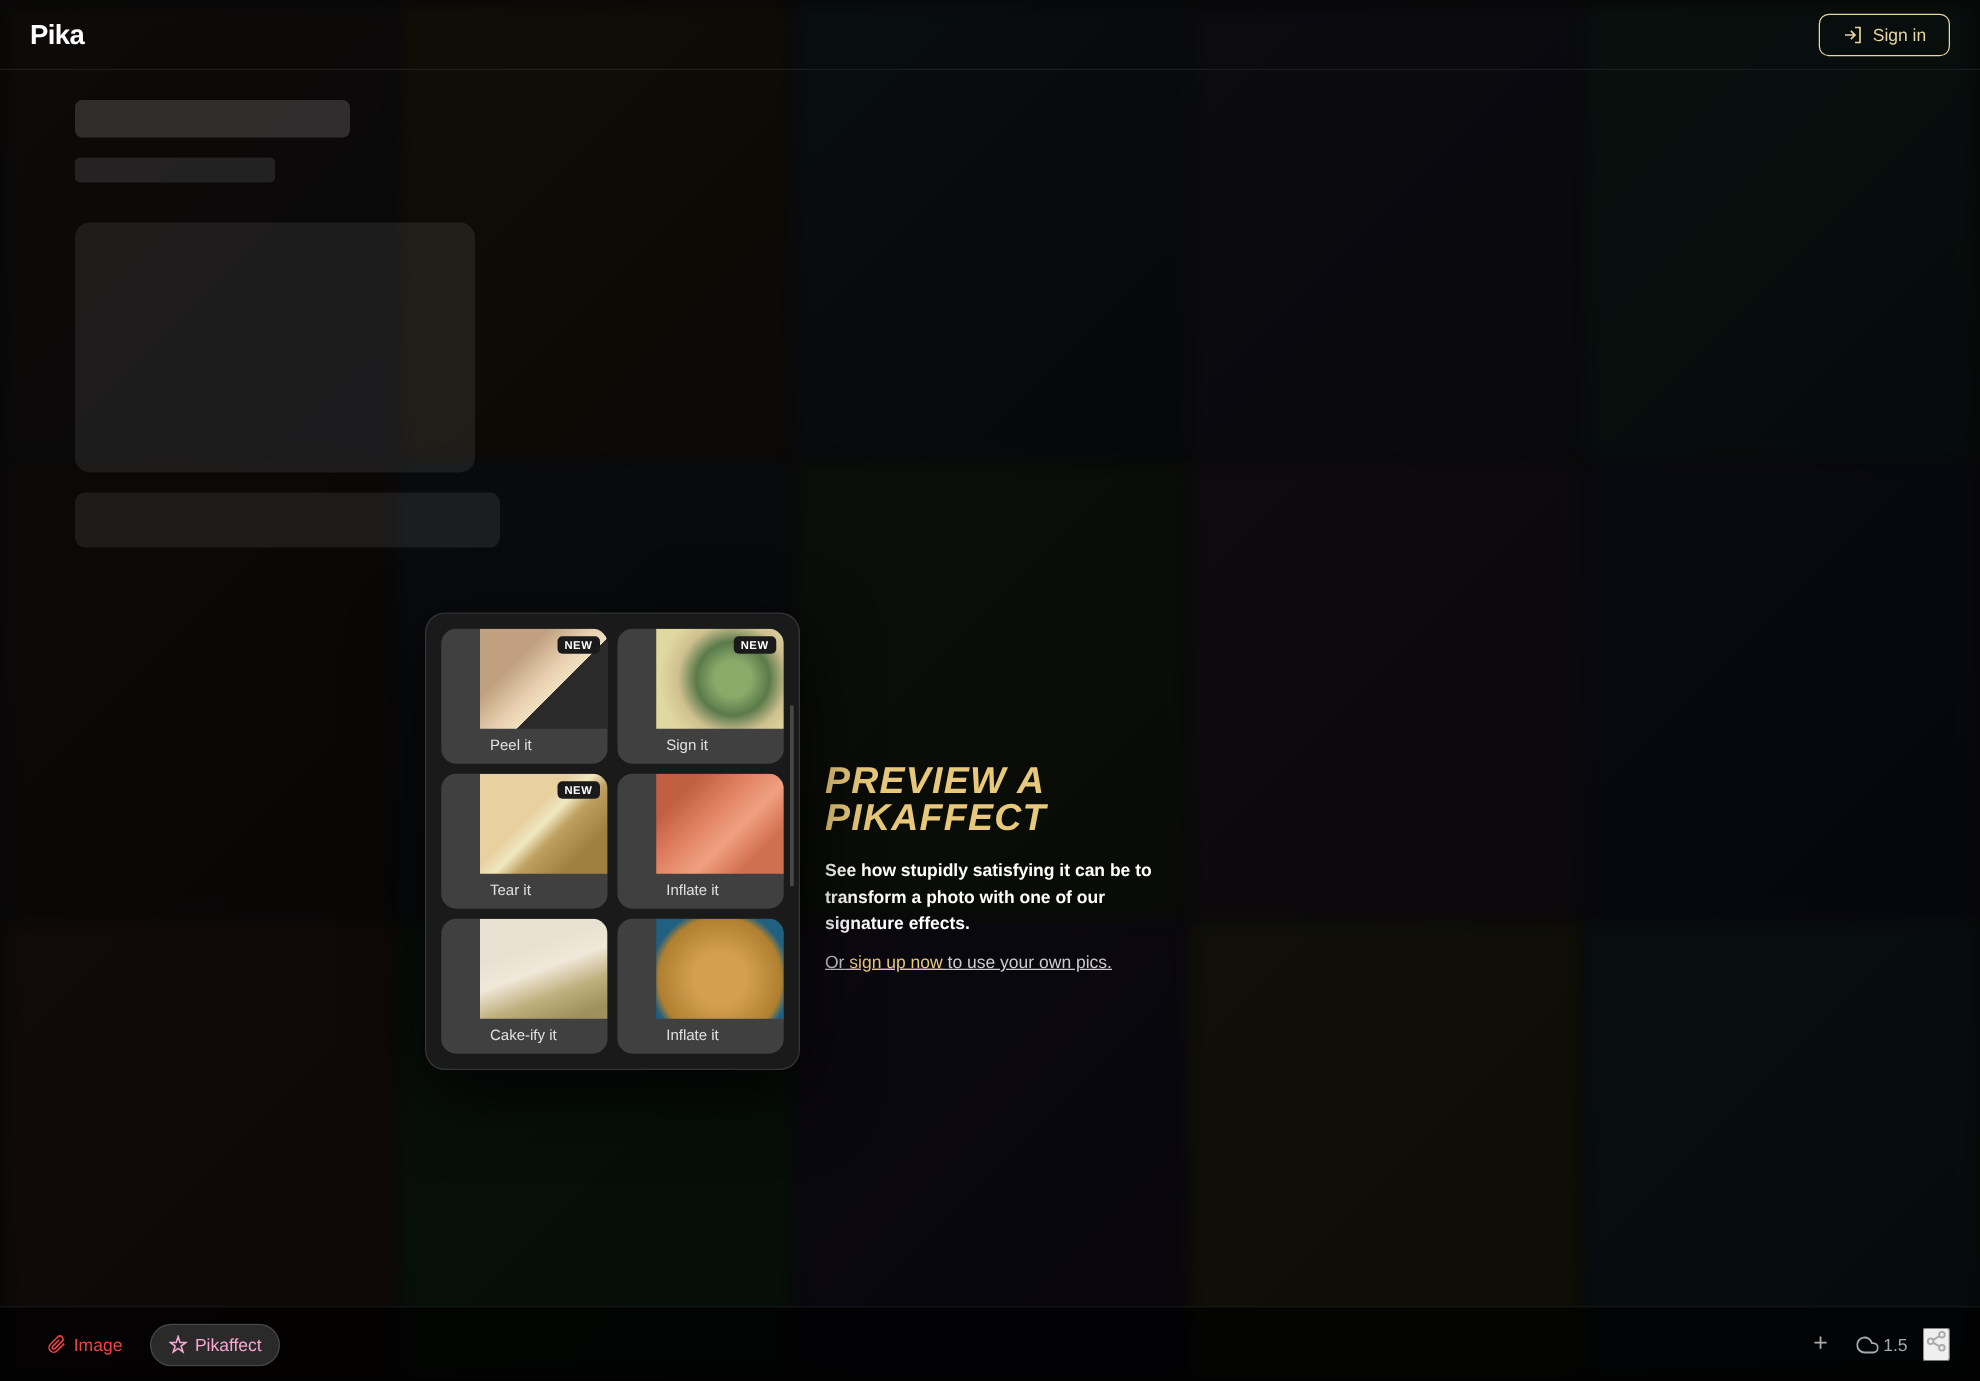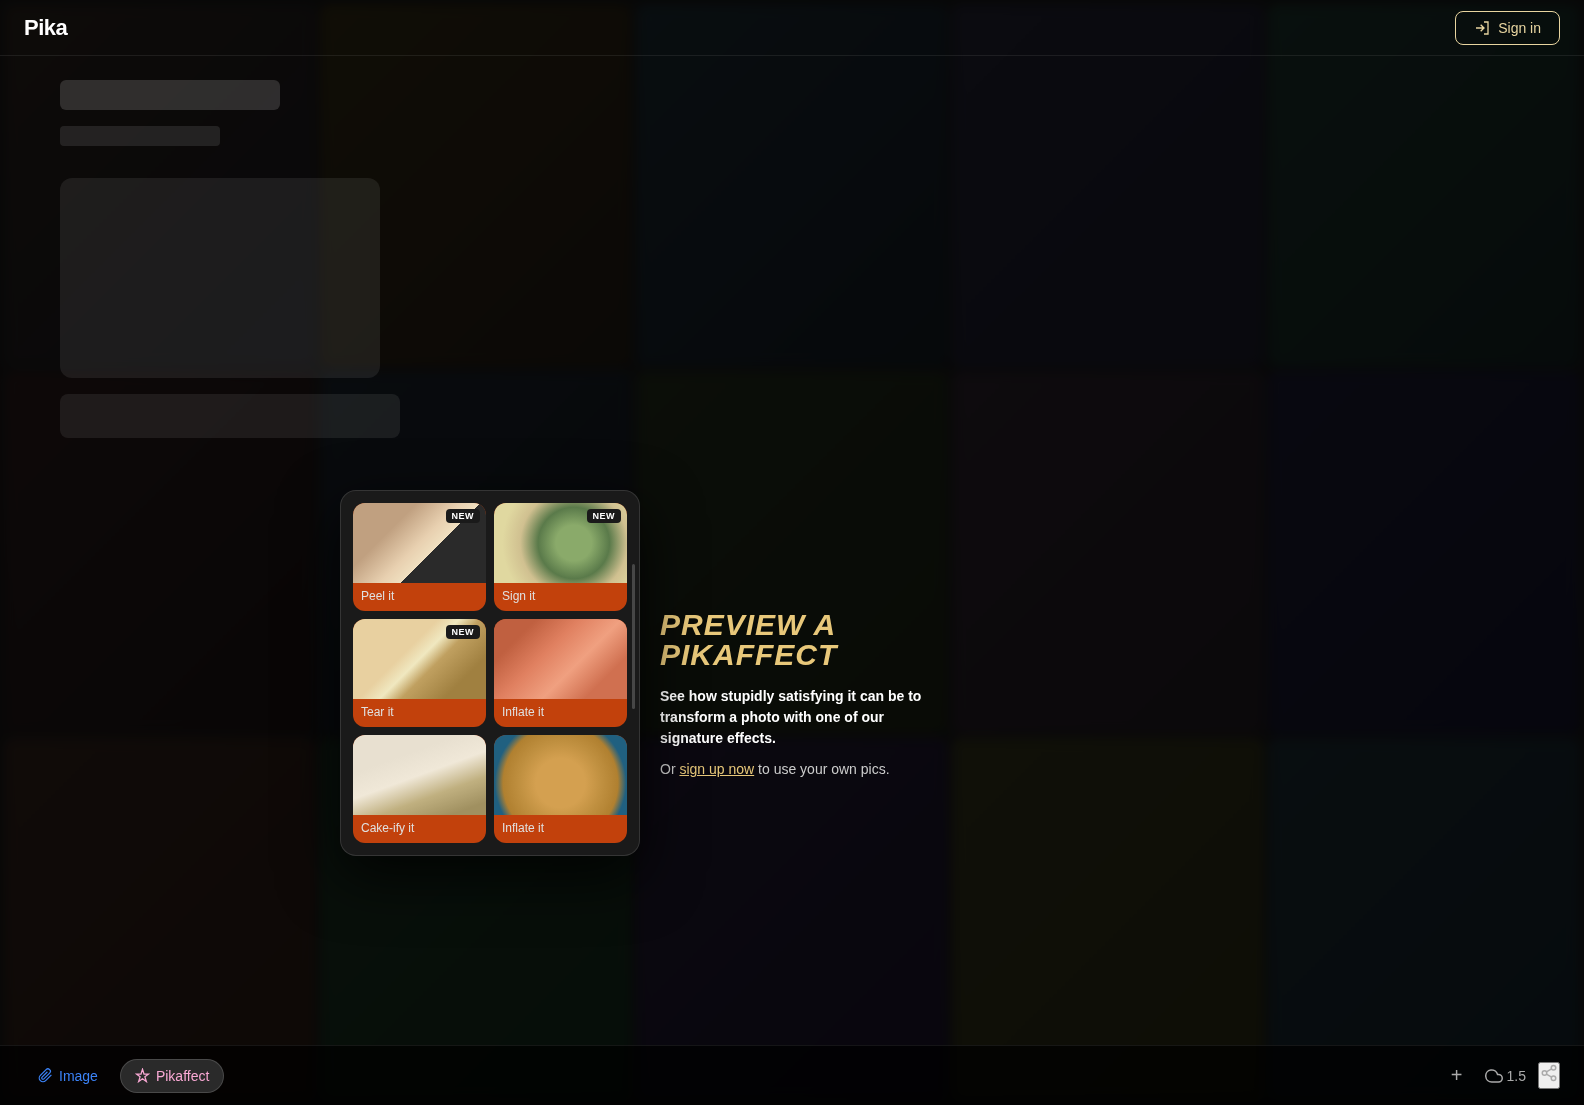--- a/index.html
+++ b/index.html
@@ -157,23 +157,24 @@
 
     .popup-grid {
       display: grid;
       grid-template-columns: 1fr 1fr;
       gap: 8px;
     }
 
     .effect-card {
       border-radius: 12px;
       overflow: hidden;
-      background: #c2410c;
+      background: #404040;
       cursor: pointer;
       position: relative;
+      padding-left: 31px;
     }
 
     .effect-card-img {
       width: 100%;
       height: 80px;
       position: relative;
       overflow: hidden;
     }
 
     
@@ -241,20 +242,21 @@
       color: #ffffff;
       line-height: 1.5;
       margin-bottom: 12px;
       max-width: 280px;
       font-weight: bold;
     }
 
     .preview-signup {
       font-size: 14px;
       color: #ccc;
+      text-decoration: underline;
     }
 
     .preview-signup a {
       color: #e8c87a;
       text-decoration: underline;
     }
 
     
     .bottom-toolbar {
       position: absolute;
@@ -284,21 +286,21 @@
       padding: 8px 14px;
       border-radius: 24px;
       font-size: 14px;
       font-weight: 500;
       cursor: pointer;
       border: none;
     }
 
     .toolbar-btn-image {
       background: transparent;
-      color: #3b82f6;
+      color: #ef4444;
     }
 
     .toolbar-btn-pikaffect {
       background: #2a2a2a;
       color: #f9a8d4;
       border: 1px solid rgba(255,255,255,0.15);
     }
 
     .toolbar-right {
       display: flex;

